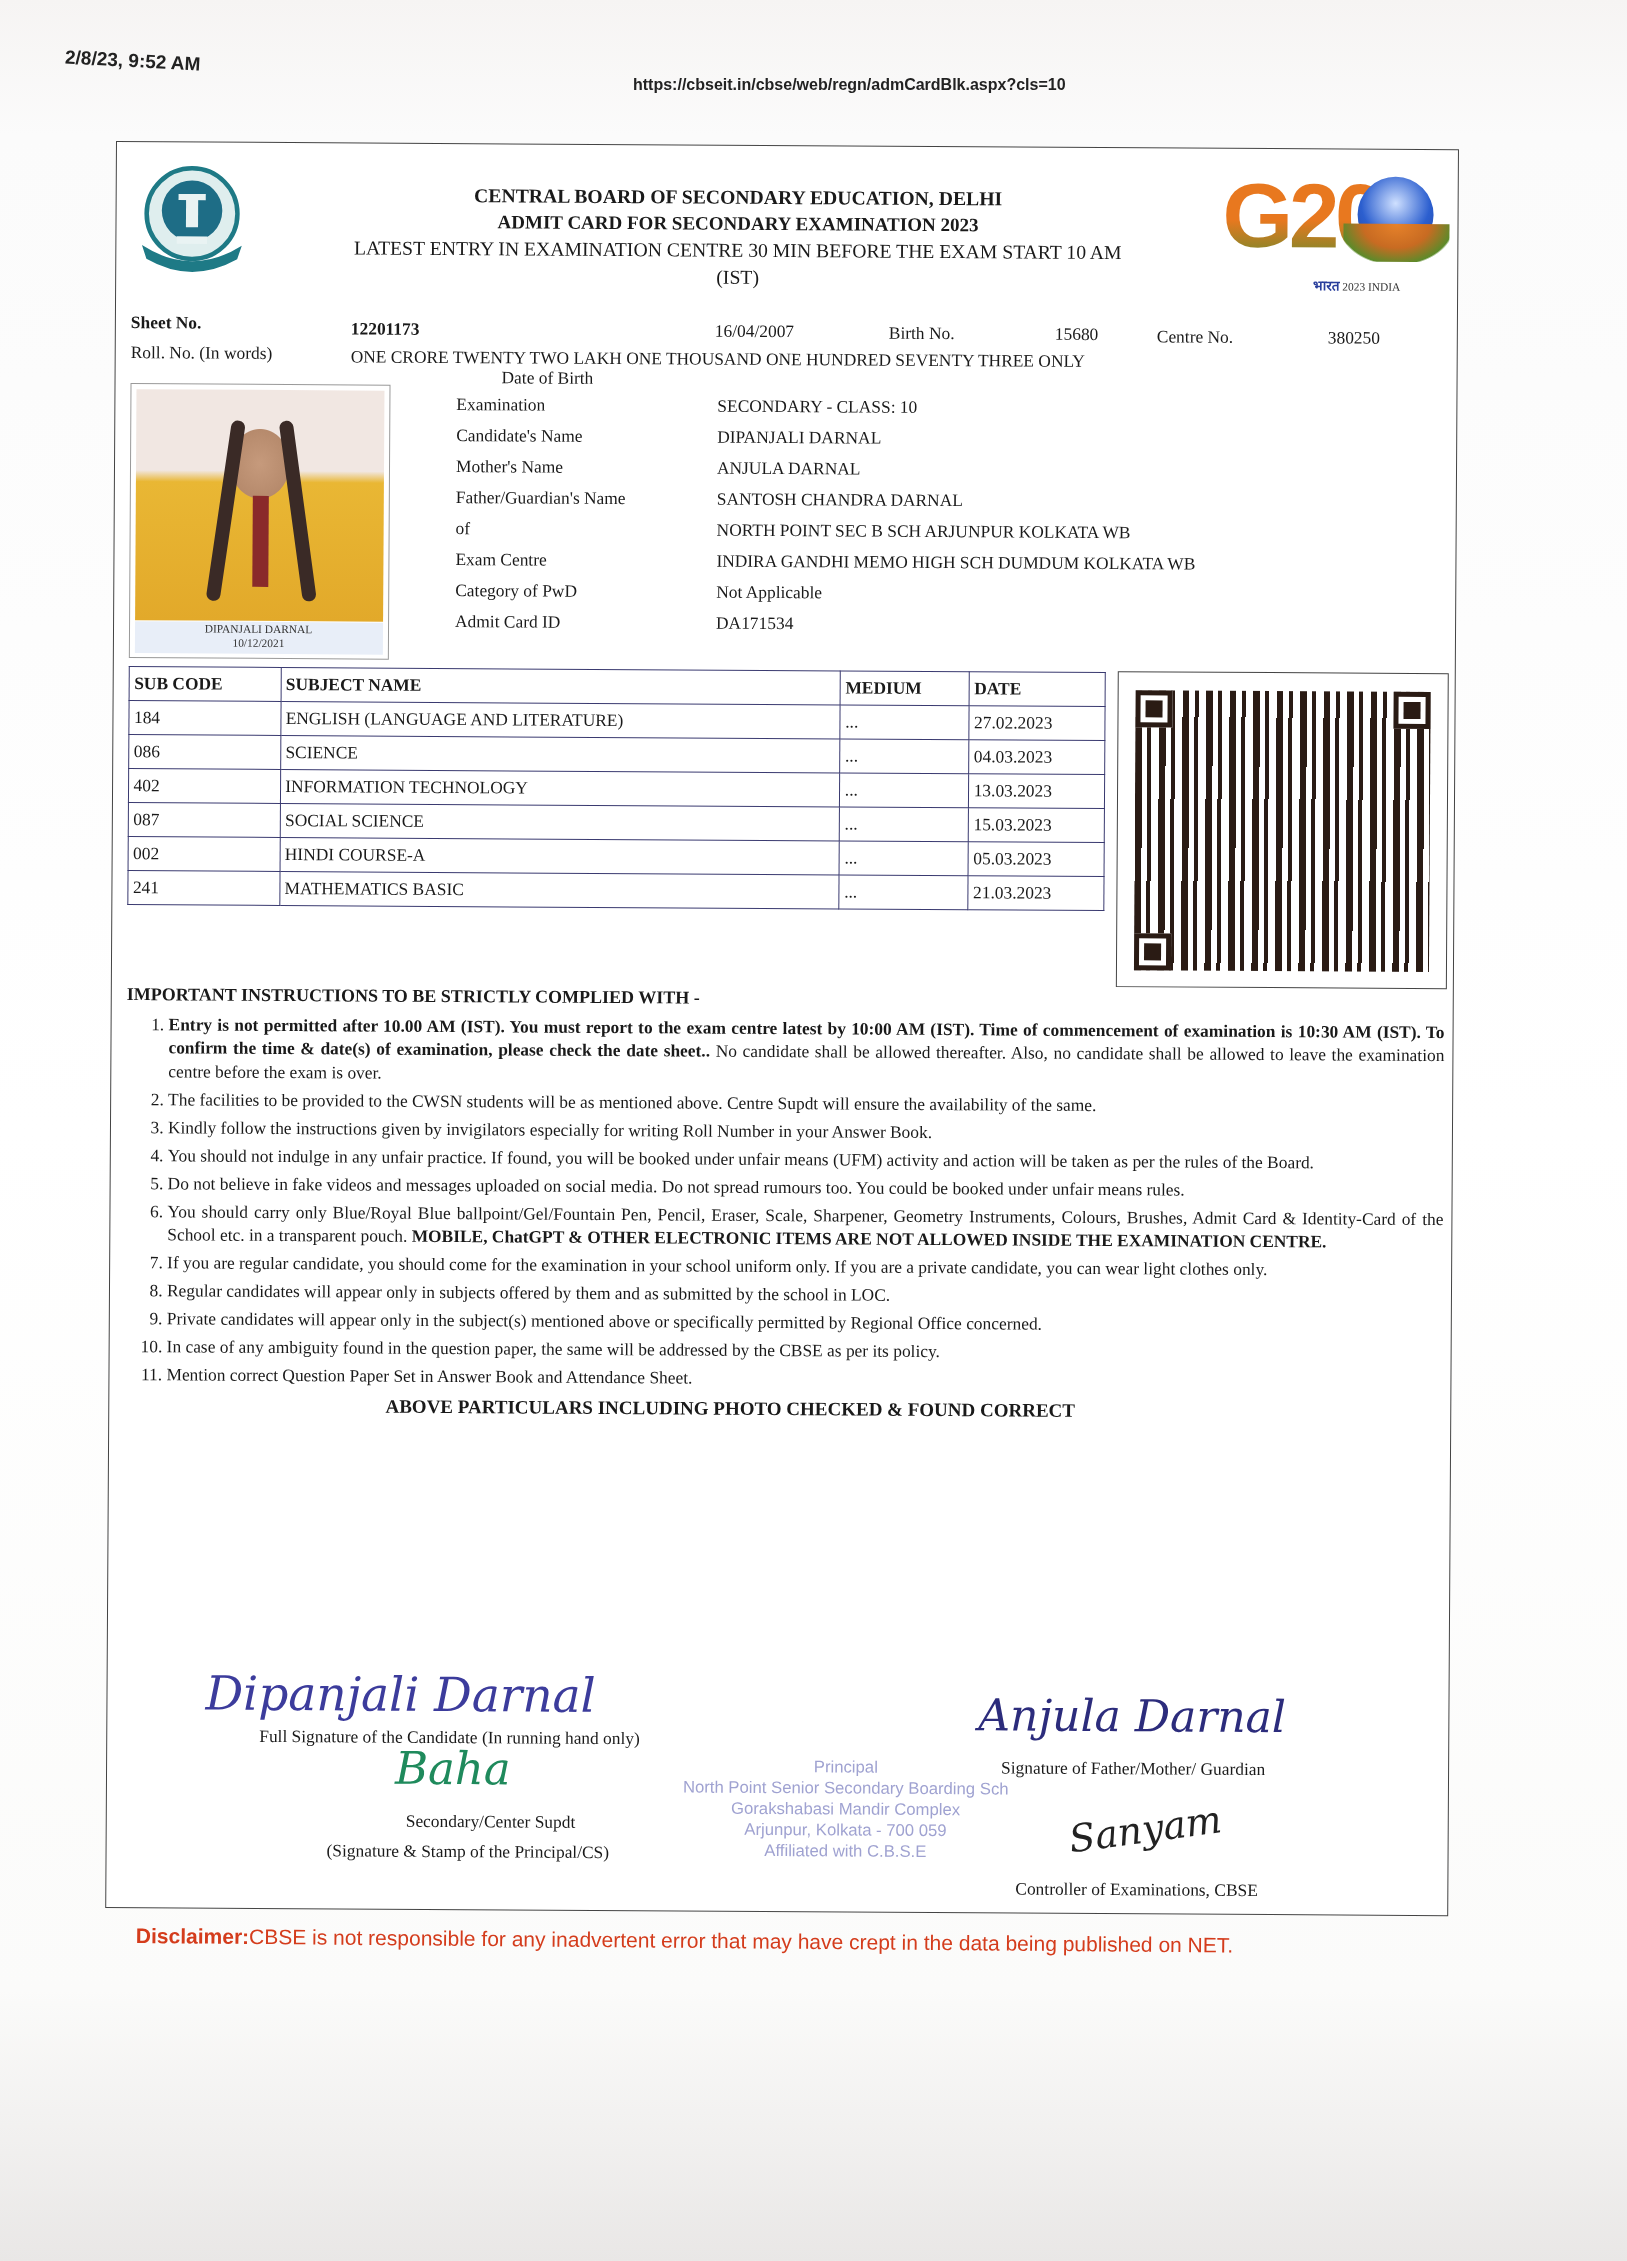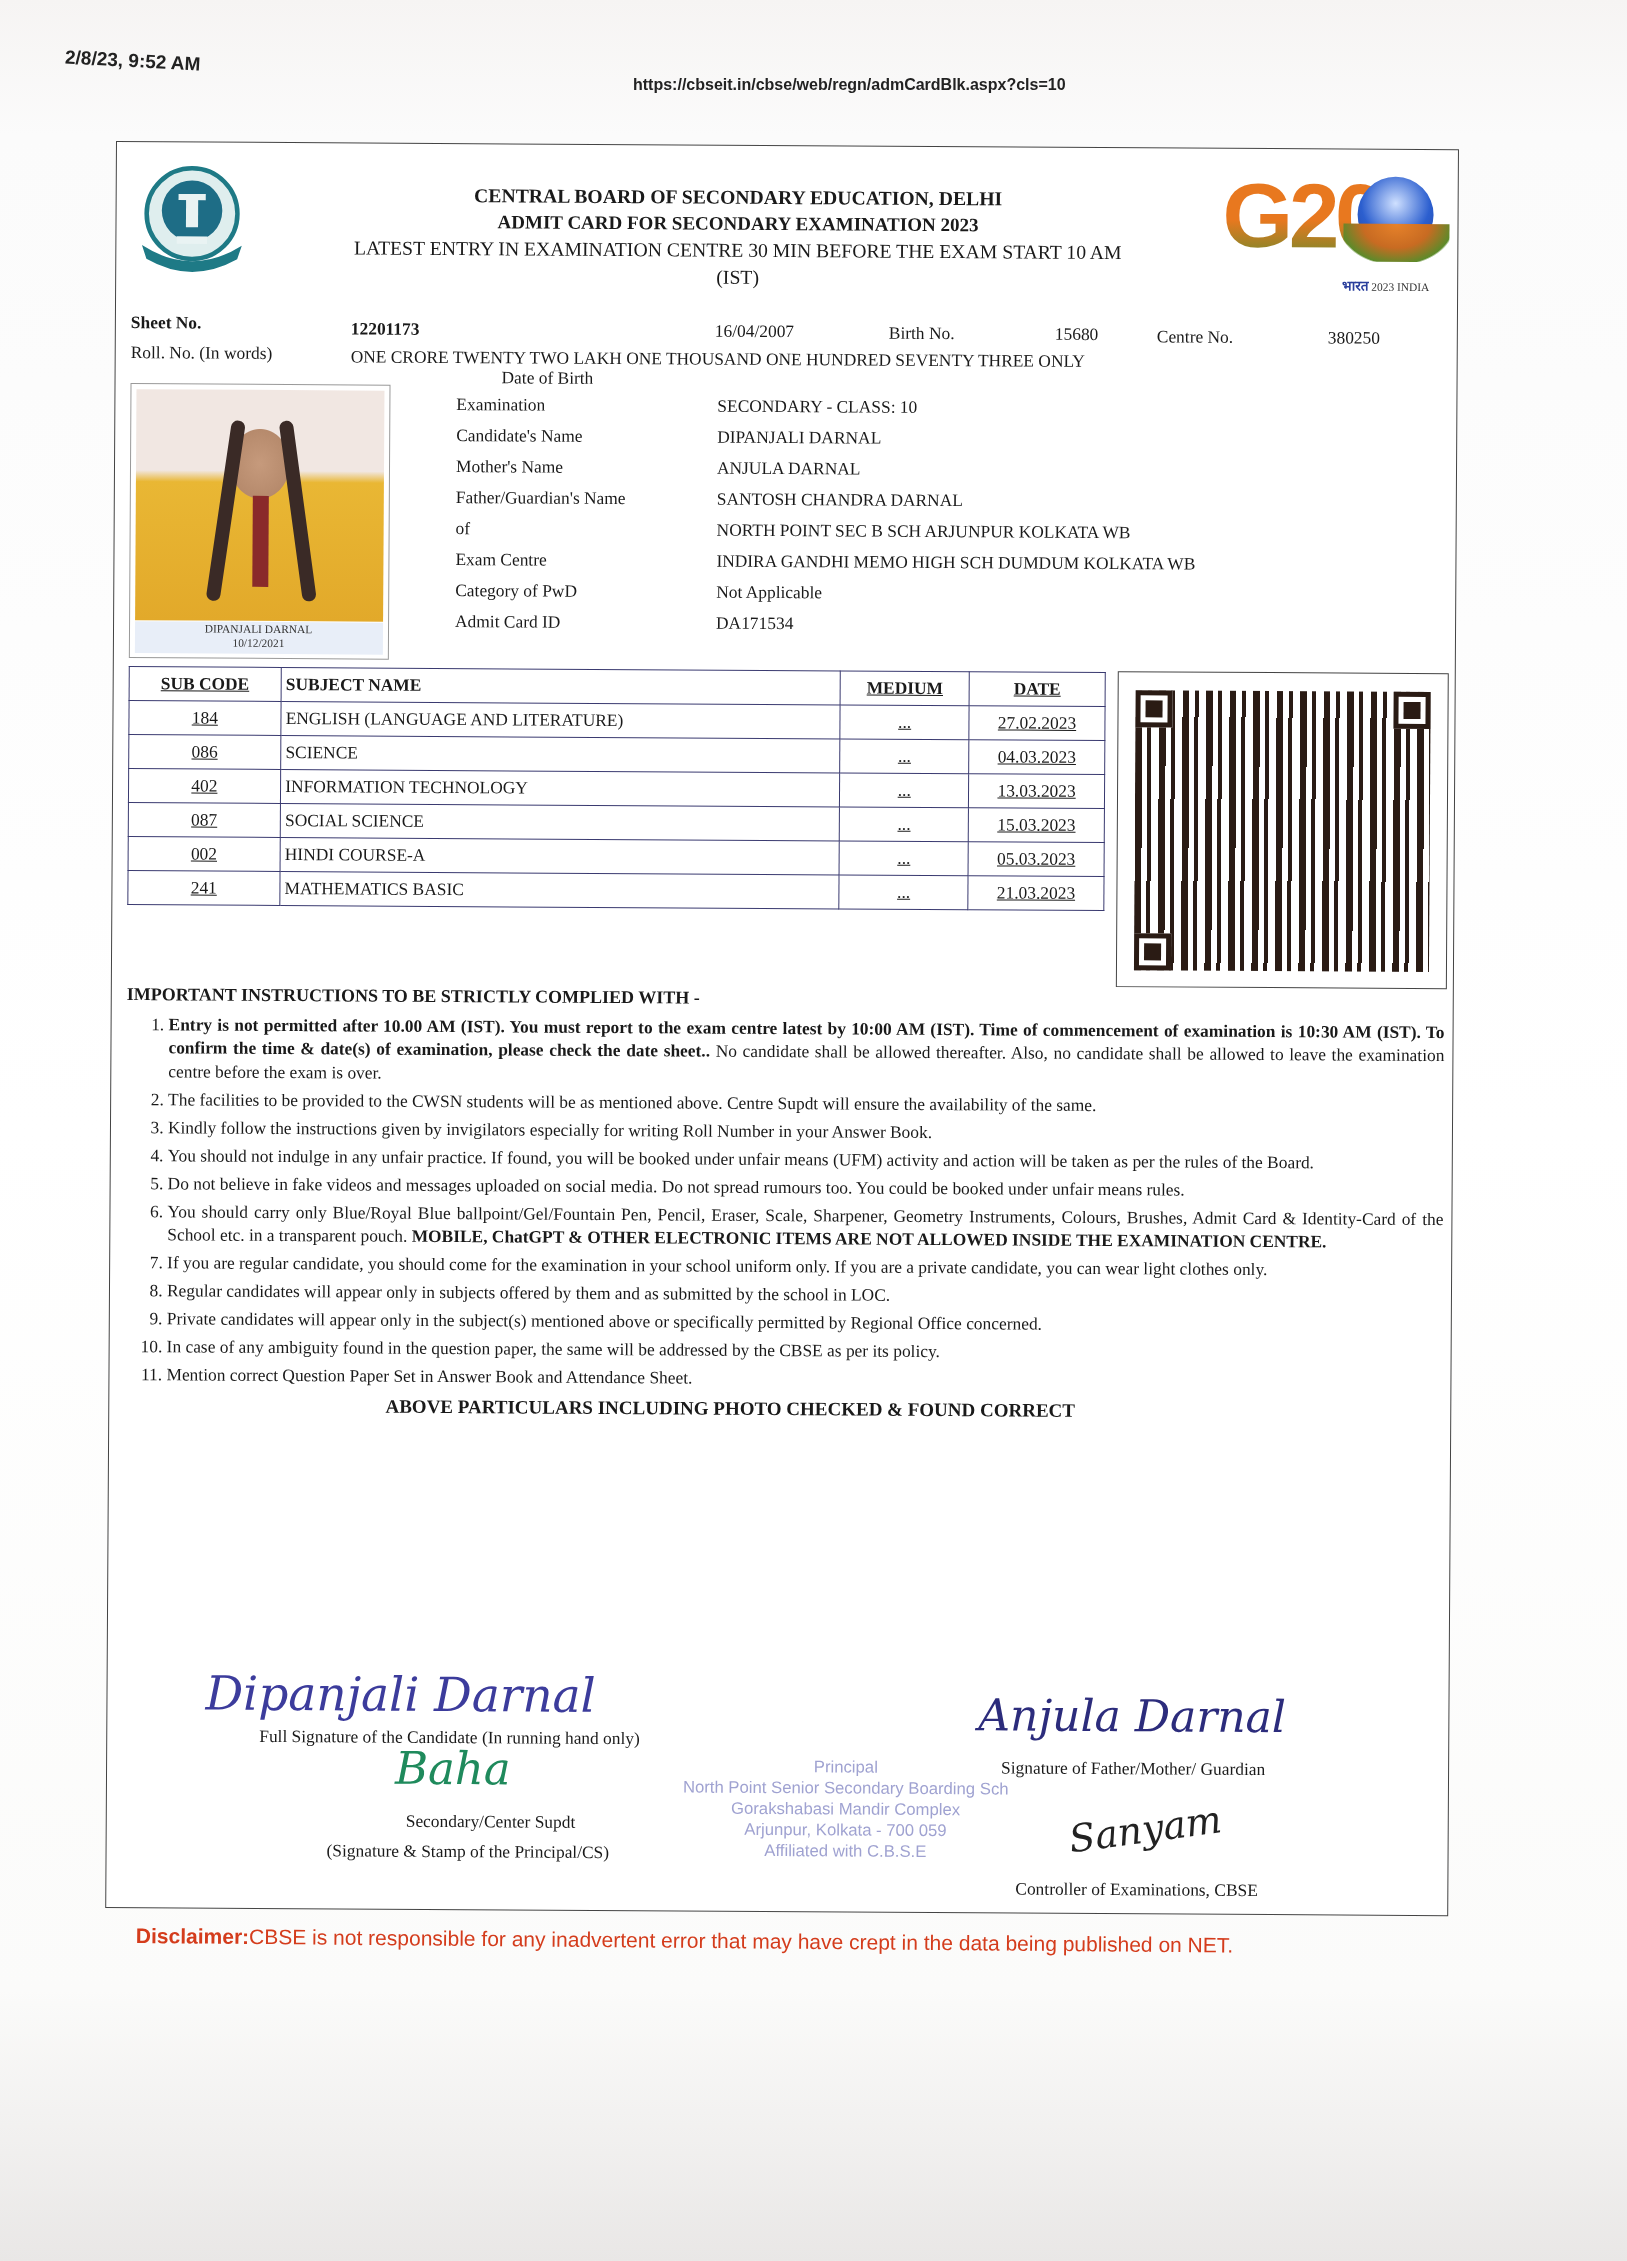--- a/index.html
+++ b/index.html
@@ -46,21 +46,21 @@
     background: radial-gradient(circle at 50% 35%, #cfe0ff 0%, #2c5fcf 55%, #1e3e9c 100%);
   }
   .g20-lotus {
     position: absolute; left: 121px; top: 53px; width: 106px; height: 38px;
     background: radial-gradient(ellipse at 50% 0%, #e7822a 0%, #c86b22 45%, #5d8a2a 75%, transparent 78%);
   }
   .g20-tag {
     position: absolute; left: 91px; top: 105px;
     font-size: 11.4px; color: #333;
   }
-  .g20-tag .hi { color: #2a3f9c; font-weight: bold; font-size: 13.6px; margin-left: 29px; }
+  .g20-tag .hi { color: #2a3f9c; font-weight: bold; font-size: 13.6px; }
   .header-text {
     position: absolute; left: 152px; top: 38px; width: 939px;
     text-align: center; line-height: 26.5px;
   }
   .header-text .h1 { font-weight: bold; font-size: 19.7px; }
   .header-text .h2 { font-weight: bold; font-size: 19px; }
   .header-text .h3 { font-size: 19.7px; }
   .roll-row {
     position: absolute; left: 15px; top: 170px; width: 1318px;
     font-size: 17.4px;
@@ -96,21 +96,21 @@
   .info-row .k { position: absolute; left: 0; white-space: nowrap; }
   .info-row .v { position: absolute; left: 261px; white-space: nowrap; }
   table.subjects {
     position: absolute; left: 15px; top: 524px; width: 977px;
     border-collapse: collapse; font-size: 17.4px;
   }
   table.subjects th, table.subjects td {
     border: 1.5px solid #3a3a70; padding: 0 4.5px; height: 33px;
   }
   table.subjects th { font-weight: bold; text-align: left; }
-  table.subjects th.c, table.subjects td.c { text-align: center; text-decoration: underline; }
+  table.subjects th.c, table.subjects td.c { text-align: left; }
   .qr-box {
     position: absolute; left: 1004px; top: 523px; width: 329px; height: 314px;
     border: 1.5px solid #444; background: #fff;
   }
   .qr {
     position: absolute; left: 16.7px; top: 18px; width: 295px; height: 280px;
     background-color: #fff;
     background-image:
       repeating-linear-gradient(90deg, #2a1b14 0 6.8px, transparent 6.8px 12px, #2a1b14 12px 16px, transparent 16px 23.5px),
       repeating-linear-gradient(0deg, transparent 0 5.3px, rgba(255,255,255,0.9) 5.3px 9.8px, transparent 9.8px 16.7px);

